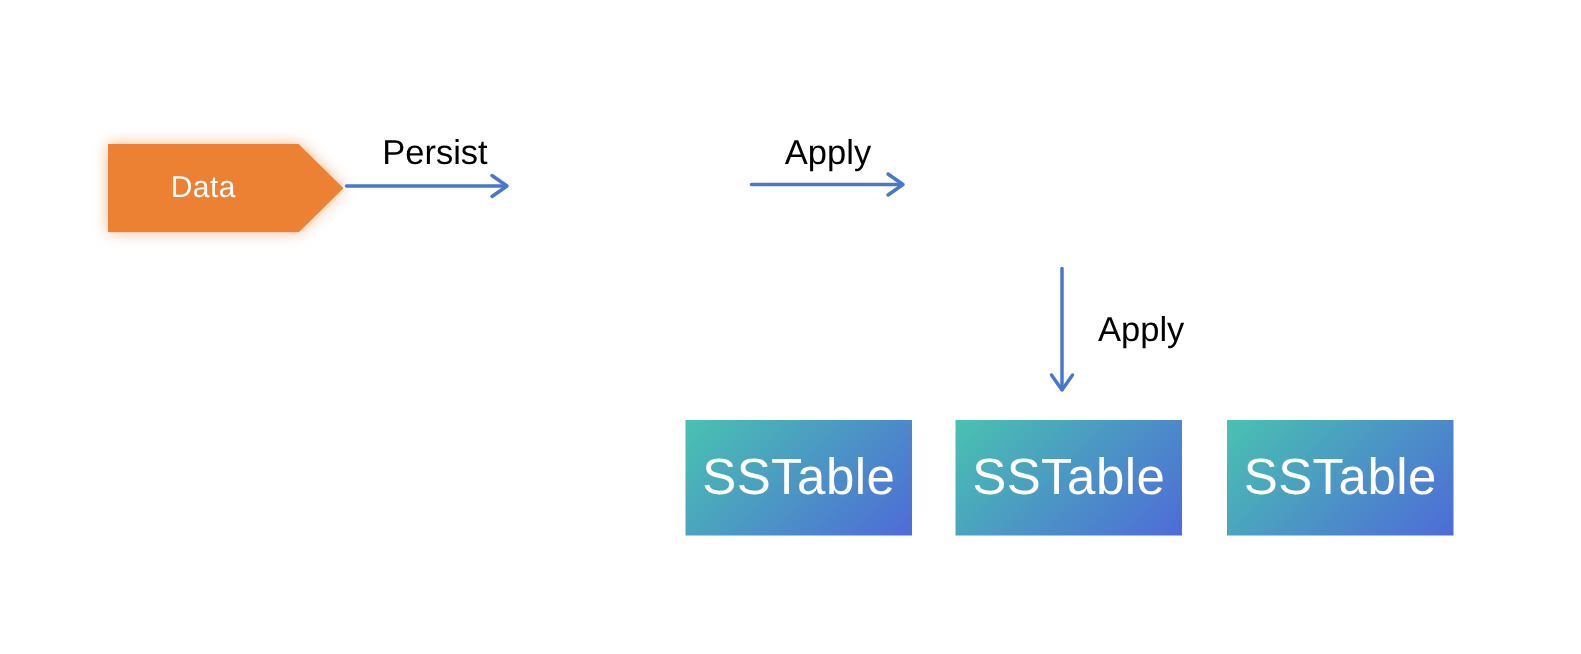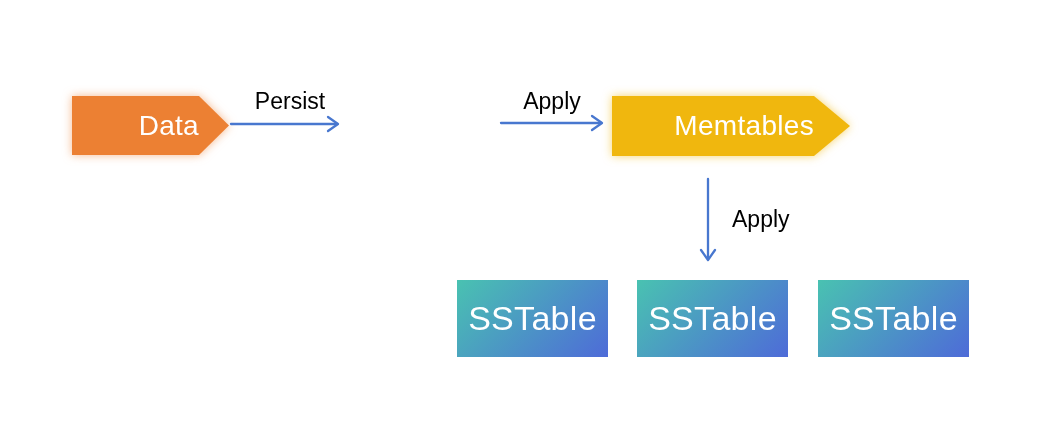--- a/index.html
+++ b/index.html
@@ -25,26 +25,26 @@
   .chev-wrap.wal-n  { left: 343px; top: 96px; width: 157px; height: 58px;
     filter: drop-shadow(0 0 5px rgba(123,188,77,.55)); }
   .chev-wrap.mem-n  { left: 612px; top: 96px; width: 238px; height: 60px;
     filter: drop-shadow(0 0 5px rgba(240,183,14,.6)); }
 
   .chev {
     width: 100%;
     height: 100%;
     display: flex;
     align-items: center;
-    justify-content: flex-end;
+    justify-content: center;
     box-sizing: border-box;
     padding-right: var(--tip, 30px);
     clip-path: polygon(0 0, calc(100% - var(--tip, 30px)) 0, 100% 50%, calc(100% - var(--tip, 30px)) 100%, 0 100%);
     color: var(--node-text, #ffffff);
-    font-size: 28px;
+    font-size: 20px;
     letter-spacing: 0.3px;
     white-space: nowrap;
   }
   .chev.data-fill { background: var(--data-node, #ec8033); --tip: 30px; }
   .chev.wal-fill  { background: var(--wal-node, #7bbc4d); --tip: 31px; }
   .chev.mem-fill  { background: var(--memtables-node, #f0b70e); --tip: 36px; }
 
   
   .edge-label {
     position: absolute;
@@ -95,25 +95,20 @@
 
 <div class="canvas">
 
   <div class="chev-wrap data-n">
     <div class="chev data-fill">
       <span>Data</span>
     </div>
   </div>
 
 
-  <div class="chev-wrap mem-n">
-    <div class="chev mem-fill">
-      <span>Memtables</span>
-    </div>
-  </div>
 
   <svg class="arrows" width="1054" height="436" aria-hidden="true">
     <g>
       <path d="M231 124 H337"></path>
       <path d="M328 117 L338 124 L328 131"></path>
     </g>
     <g>
       <path d="M501 123 H601"></path>
       <path d="M592 116 L602 123 L592 130"></path>
     </g>

